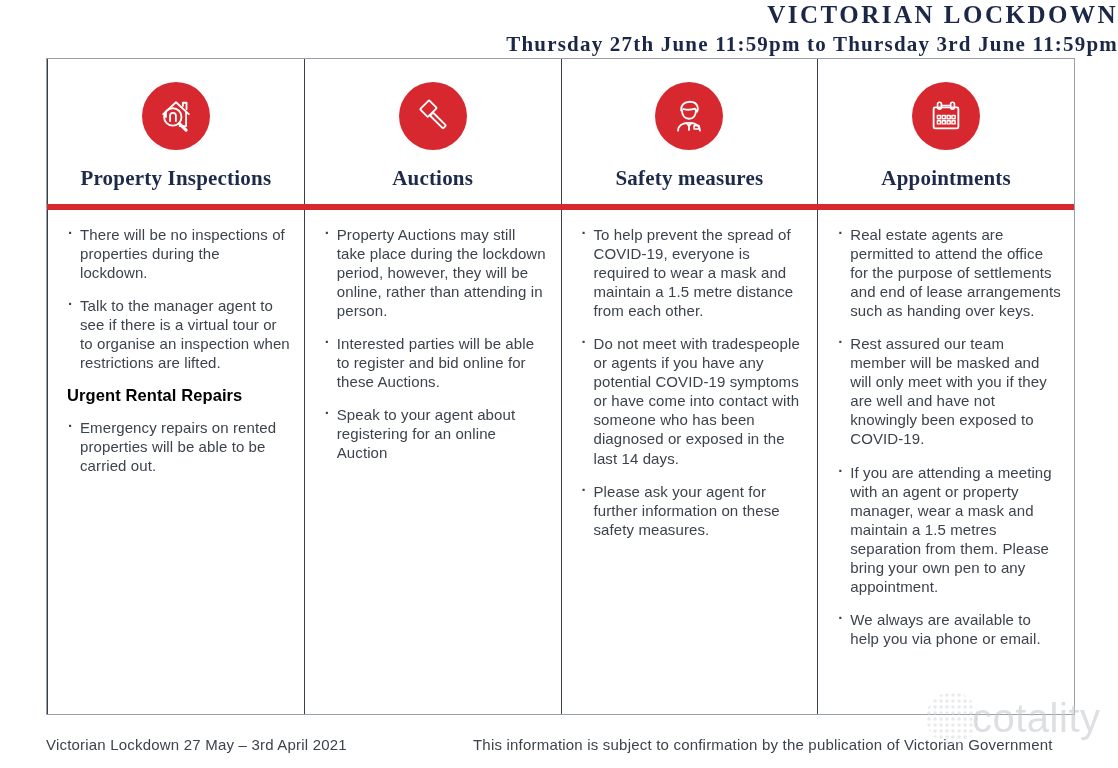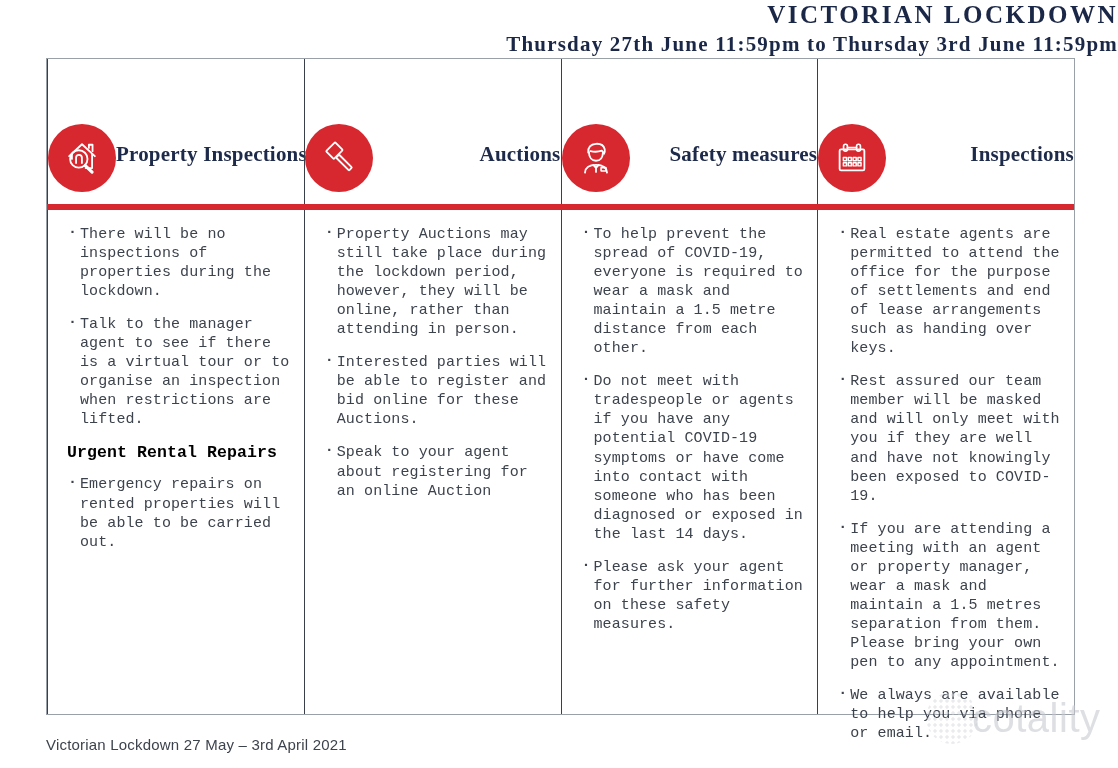--- a/index.html
+++ b/index.html
@@ -10,26 +10,26 @@
   .header { position:absolute; top:0; left:0; width:100%; text-align:right; }
   .main-title { font-family:"Liberation Serif", serif; font-weight:bold; font-size:25px; letter-spacing:2.5px; color:#1b2746; line-height:1.1; margin-top:1px; }
   .sub-title { font-family:"Liberation Serif", serif; font-weight:bold; font-size:21px; letter-spacing:1.2px; color:#1b2746; margin-top:3px; }
 
   
   .grid { position:absolute; left:46px; top:58px; width:1029px; height:657px; border:1px solid #9aa0a8; display:flex; background:#fff; }
   .red-line { position:absolute; left:0; right:0; top:145px; height:6px; background:#d7282f; z-index:3; }
   .col { flex:1 1 0; position:relative; border-left:1px solid #39404a; }
   .col:first-child { border-left:none; }
 
-  .col-head { position:absolute; top:15px; left:0; right:0; height:145px; display:flex; align-items:center;justify-content:space-between; }
+  .col-head { position:absolute; top:0; left:0; right:0; height:145px; display:flex; flex-direction:column; align-items:center; }
   .icon-circle { width:68px; height:68px; border-radius:50%; background:#d7282f; margin-top:23px; display:flex; align-items:center; justify-content:center; flex:0 0 auto; }
   .icon-circle svg { display:block; }
   .col-title { margin-top:16px; font-family:"Liberation Serif", serif; font-weight:bold; font-size:21px; color:#1e2a4a; letter-spacing:0.2px; white-space:nowrap; }
 
-  .col-body { position:absolute; top:151px; left:0; right:0; bottom:0; padding:15px 13px 0 32px;font-family:Liberation Mono, monospace; }
+  .col-body { position:absolute; top:151px; left:0; right:0; bottom:0; padding:15px 13px 0 32px; }
   .bullets { list-style:none; }
   .bullet { position:relative; font-size:15px; line-height:1.27; color:#3d434d; margin-bottom:14px; letter-spacing:0.1px; }
   .bullet::before { content:"·"; position:absolute; left:-12px; top:-2px; font-weight:bold; color:#3d434d; }
   .block-heading { font-weight:bold; font-size:16.5px; color:#000000; margin:5px 0 13px -13px; letter-spacing:0.1px; }
 
   
   .footer-left  { position:absolute; left:46px;  top:736px; font-size:15px; color:#3d434d; letter-spacing:0.2px; }
   .footer-right { position:absolute; left:473px; top:736px; font-size:15px; color:#3d434d; letter-spacing:0.2px; }
 
   
@@ -134,34 +134,35 @@
               <rect x="19.9" y="23.5" width="3.4" height="3.4"></rect>
               <rect x="25.2" y="23.5" width="3.4" height="3.4"></rect>
               <rect x="30.5" y="23.5" width="3.4" height="3.4"></rect>
               <rect x="14.6" y="29.2" width="3.4" height="3.4"></rect>
               <rect x="19.9" y="29.2" width="3.4" height="3.4"></rect>
               <rect x="25.2" y="29.2" width="3.4" height="3.4"></rect>
               <rect x="30.5" y="29.2" width="3.4" height="3.4"></rect>
             </g>
           </svg>
         </div>
-        <div class="col-title">Inspections</div>
+        <div class="col-title">Appointments</div>
       </div>
       <div class="col-body">
         <ul class="bullets">
           <li class="bullet">Real estate agents are permitted to attend the office for the purpose of settlements and end of lease arrangements such as handing over keys.</li>
           <li class="bullet">Rest assured our team member will be masked and will only meet with you if they are well and have not knowingly been exposed to COVID-19.</li>
           <li class="bullet">If you are attending a meeting with an agent or property manager, wear a mask and maintain a 1.5 metres separation from them. Please bring your own pen to any appointment.</li>
           <li class="bullet">We always are available to help you via phone or email.</li>
         </ul>
       </div>
     </div>
   </div>
 
   <div class="footer-left">Victorian Lockdown 27 May – 3rd April 2021</div>
+  <div class="footer-right">This information is subject to confirmation by the publication of Victorian Government</div>
 
   <div class="watermark">
     <div class="watermark-swirl"></div>
     <div class="watermark-text">cotality</div>
 
   </div>
 
 </div>
 
 </body></html>

